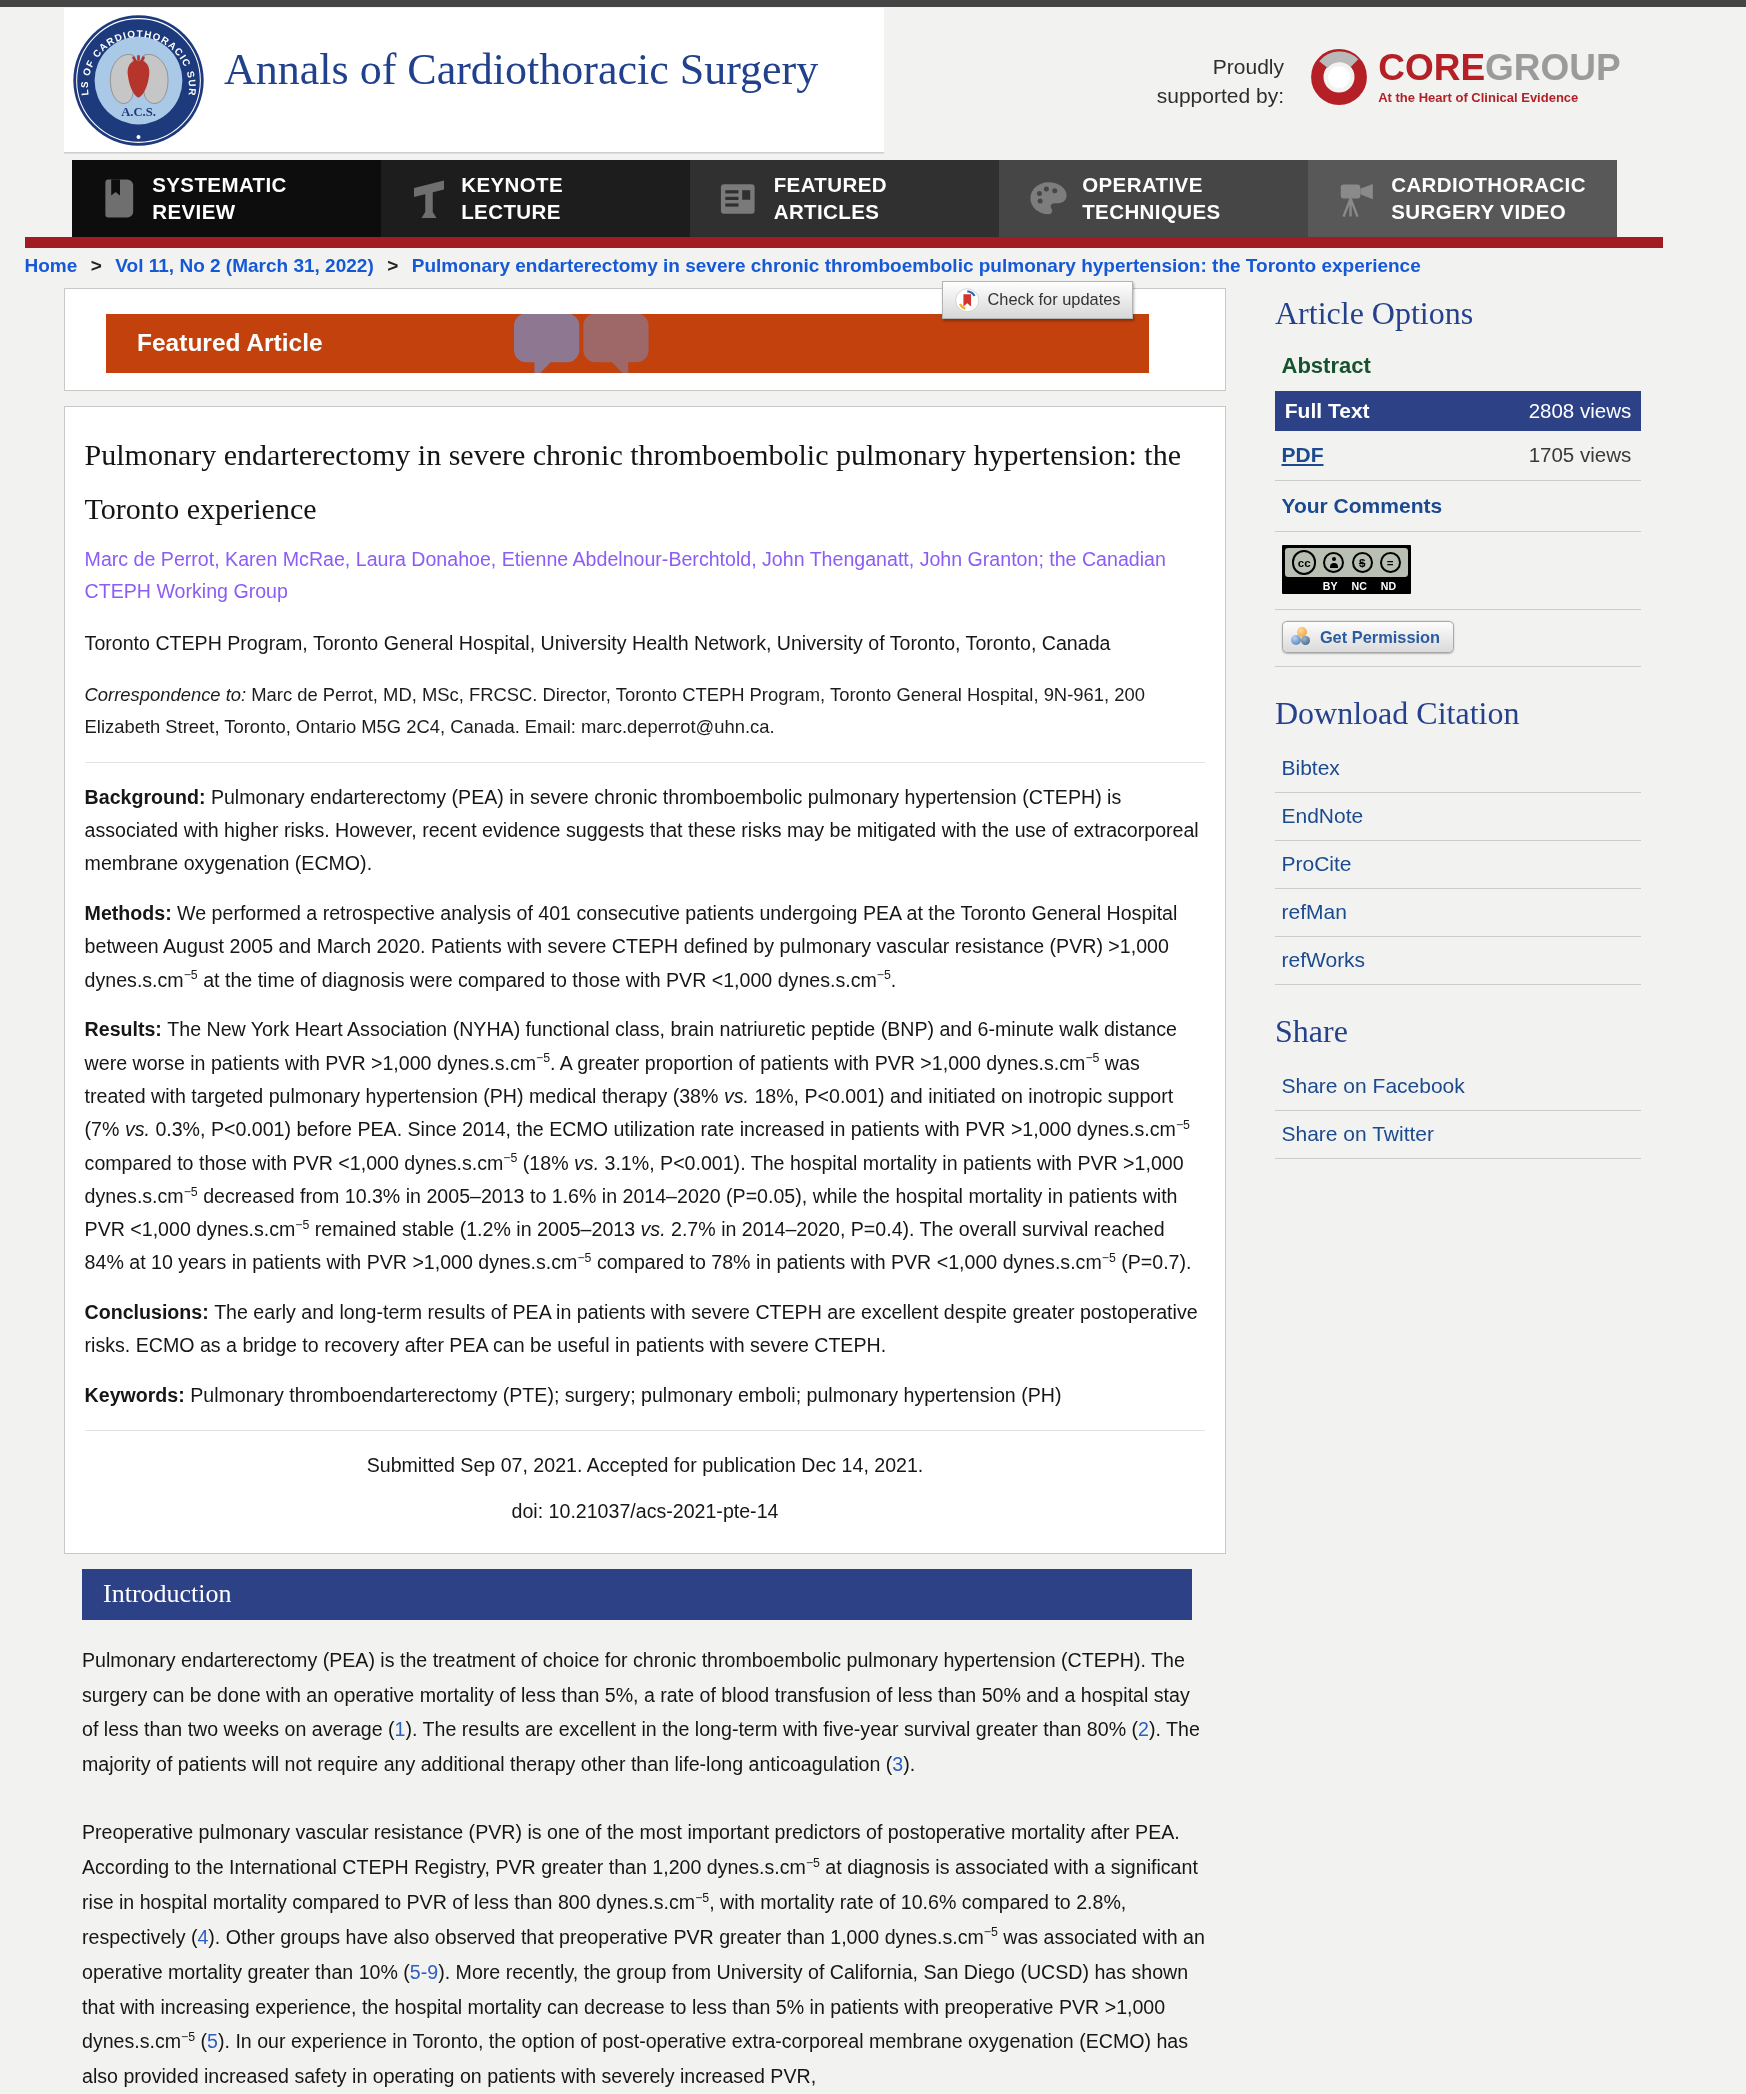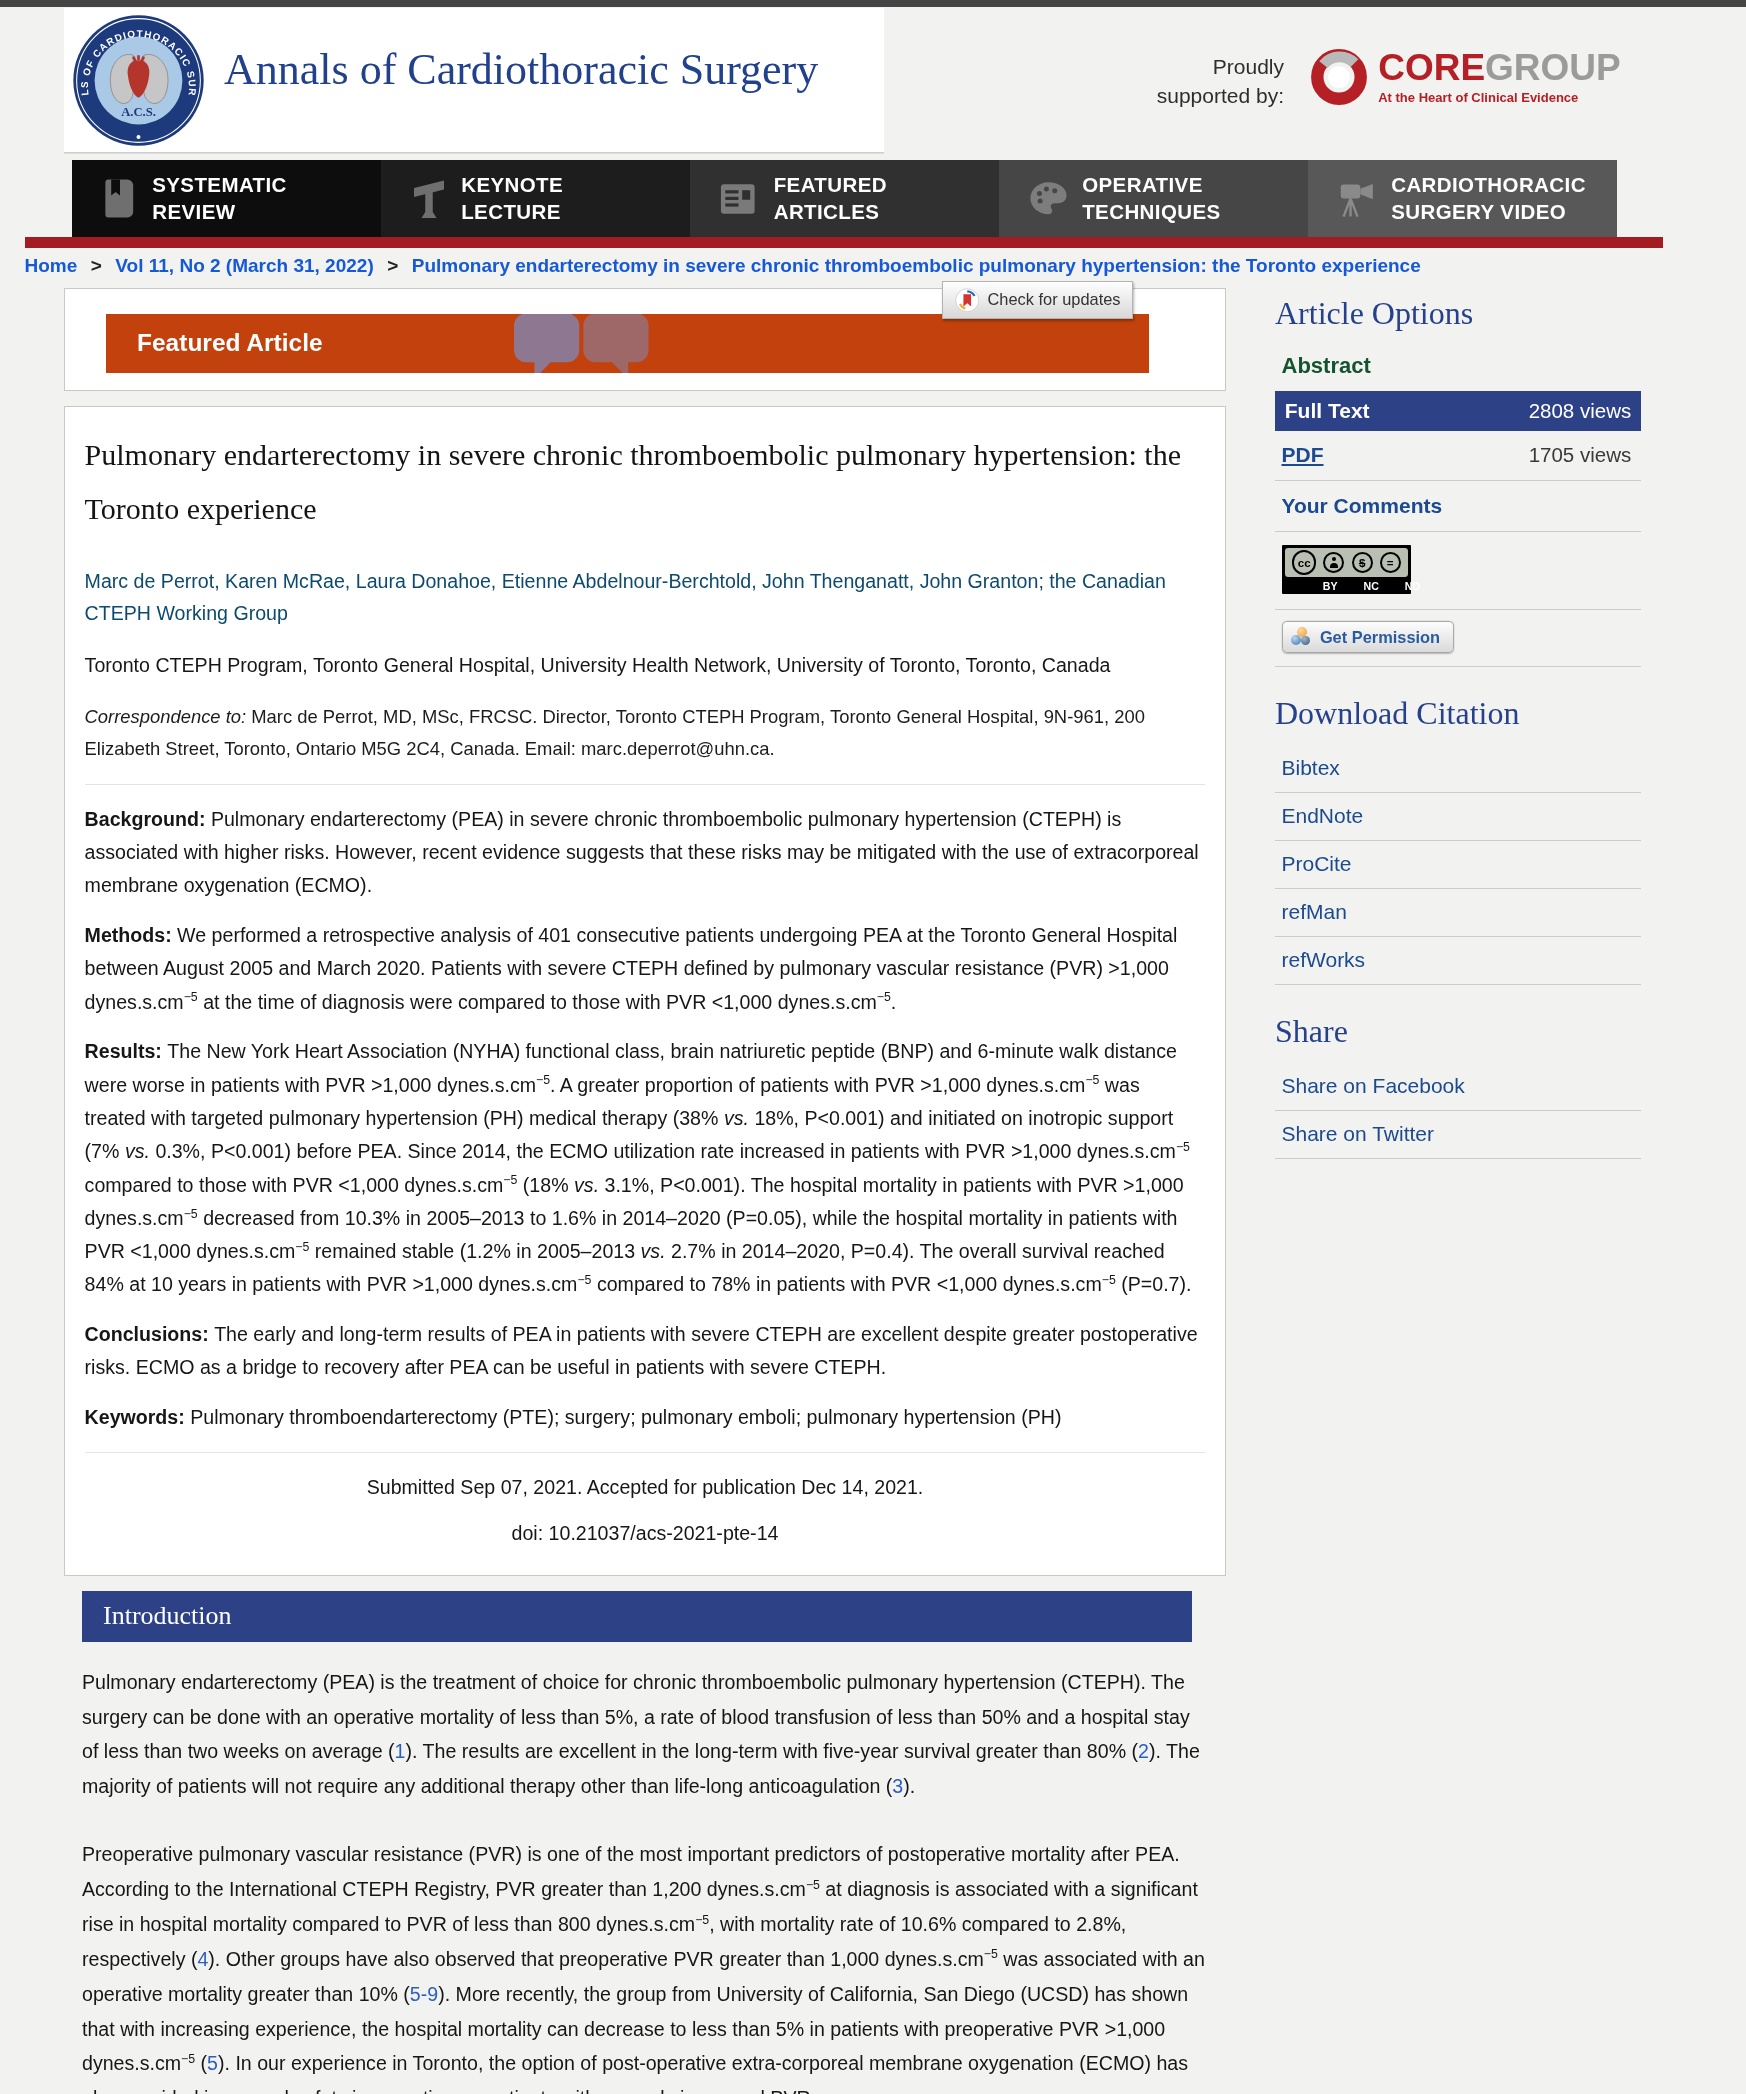--- a/index.html
+++ b/index.html
@@ -45,21 +45,21 @@
   
   .banner-card{position:relative;height:103px;background:#fff;border:0.8px solid #c8c8c8;box-sizing:border-box;}
   .banner-blue{position:absolute;left:18px;top:24.5px;width:1043px;height:59px;background:#c2410c;display:flex;align-items:center;overflow:hidden;margin-left:23px;}
   .banner-label{color:#ffffff;font-weight:700;font-size:24.5px;padding-left:31px;position:relative;z-index:2;}
   .banner-mark{position:absolute;left:408px;top:-4.9px;opacity:.75;}
   .check-btn{position:absolute;top:-8.2px;right:92px;height:36px;display:flex;align-items:center;gap:8.2px;padding:0 11.5px;background:linear-gradient(#fefefe,#d8d8d8);border:0.8px solid #b3b3b3;box-shadow:0.8px 1.6px 2.5px rgba(0,0,0,.3);font-size:16.4px;color:#333;cursor:pointer;z-index:5;}
 
   
   .article-card{margin-top:14.7px;background:#fff;border:0.8px solid #c8c8c8;box-sizing:border-box;padding:13px 19.6px 6.5px 19.6px;}
   .article-title{font-family:"Liberation Serif",serif;font-weight:400;font-size:30px;line-height:1.8;color:#141414;margin:8.2px 0 0 0;}
-  .authors{font-size:19.6px;line-height:1.65;margin-top:29px;color:#0c4a6e;}
+  .authors{font-size:19.6px;line-height:1.65;margin-top:7px;color:#8b5cf6;}
   .affiliation{font-size:19.6px;line-height:1.65;margin-top:16.4px;color:#161616;}
   .correspondence{font-size:18.4px;line-height:1.75;margin-top:11.5px;color:#1c1c1c;}
   .card-divider{border:none;border-top:0.8px solid #e3e3e3;margin:18px 0;}
   .abs-para{font-size:19.6px;line-height:1.7;margin:16.4px 0;color:#161616;}
   .meta-line{font-size:19.6px;margin:23px 0;color:#161616;text-align:center;}
 
   
   .intro-bar{margin:14.7px 0 0 18px;width:1110px;height:51px;box-sizing:border-box;background:#2d4187;color:#fff;display:flex;align-items:center;padding-left:21px;font-family:"Liberation Serif",serif;font-size:26px;}
   .intro-text{margin:23px 18px 0 18px;width:1124px;font-size:19.6px;line-height:1.78;color:#161616;}
   .intro-text p{margin:0;}
@@ -86,21 +86,21 @@
   .cc-wrap{padding:13px 6.5px 14.7px 6.5px;border-bottom:0.8px solid #ccc;}
   .cc-badge{width:123px;background:#000;border-radius:1px;padding:3.3px 3.3px 1.6px 3.3px;cursor:pointer;}
   .cc-icons{background:#b9bfb3;border-radius:3.3px;height:29.5px;display:flex;align-items:center;justify-content:space-evenly;}
   .cc-circle{box-sizing:border-box;border:2.5px solid #000;border-radius:50%;color:#000;font-weight:700;display:flex;align-items:center;justify-content:center;background:transparent;}
   .cc-cc{width:24.5px;height:24.5px;font-size:11.5px;}
   .cc-sm{width:21px;height:21px;font-size:11.5px;}
   .cc-nc{text-decoration:line-through;}
   .person{position:relative;width:9.8px;height:11.5px;display:inline-block;}
   .person::before{content:"";position:absolute;left:2.9px;top:0;width:4.1px;height:4.1px;border-radius:50%;background:#000;}
   .person::after{content:"";position:absolute;left:0.8px;bottom:0;width:8.2px;height:5.7px;border-radius:4.1px 4.1px 0 0;background:#000;}
-  .cc-labels{display:flex;gap:26px;margin:2.5px 0 0.8px 38px;color:#fff;font-size:10.6px;font-weight:700;}
+  .cc-labels{display:flex;gap:14px;margin:2.5px 0 0.8px 38px;color:#fff;font-size:10.6px;font-weight:700;}
   .perm-wrap{padding:11.5px 6.5px 13px 6.5px;border-bottom:0.8px solid #ccc;}
   .perm-btn{display:inline-flex;align-items:center;gap:8.2px;padding:4.9px 13px 4.9px 8.2px;background:linear-gradient(#fdfdfd,#dadada);border:0.8px solid #a8a8a8;border-radius:4.9px;font-size:16.4px;font-weight:700;color:#2a5b9e;box-shadow:0 0.8px 1.6px rgba(0,0,0,.25);cursor:pointer;}
   .perm-icon{position:relative;width:21px;height:19.6px;}
   .ball{position:absolute;border-radius:50%;}
   .ball-orange{width:9.8px;height:9.8px;background:radial-gradient(circle at 35% 30%,#ffd9a0,#ef9c2d);left:6.5px;top:0;}
   .ball-blue{width:10.6px;height:10.6px;background:radial-gradient(circle at 35% 30%,#bcd6f0,#3a72ad);left:0;top:7.4px;}
   .ball-steel{width:9px;height:9px;background:radial-gradient(circle at 35% 30%,#9fb6cc,#31597f);left:10.6px;top:9px;}
   .cite-row{padding:11.5px 6.5px;border-bottom:0.8px solid #ccc;font-size:21px;color:#1b4a8f;cursor:pointer;}
   .share-row{padding:11.5px 6.5px;border-bottom:0.8px solid #ccc;font-size:21px;color:#1b4a8f;cursor:pointer;}
 </style>

